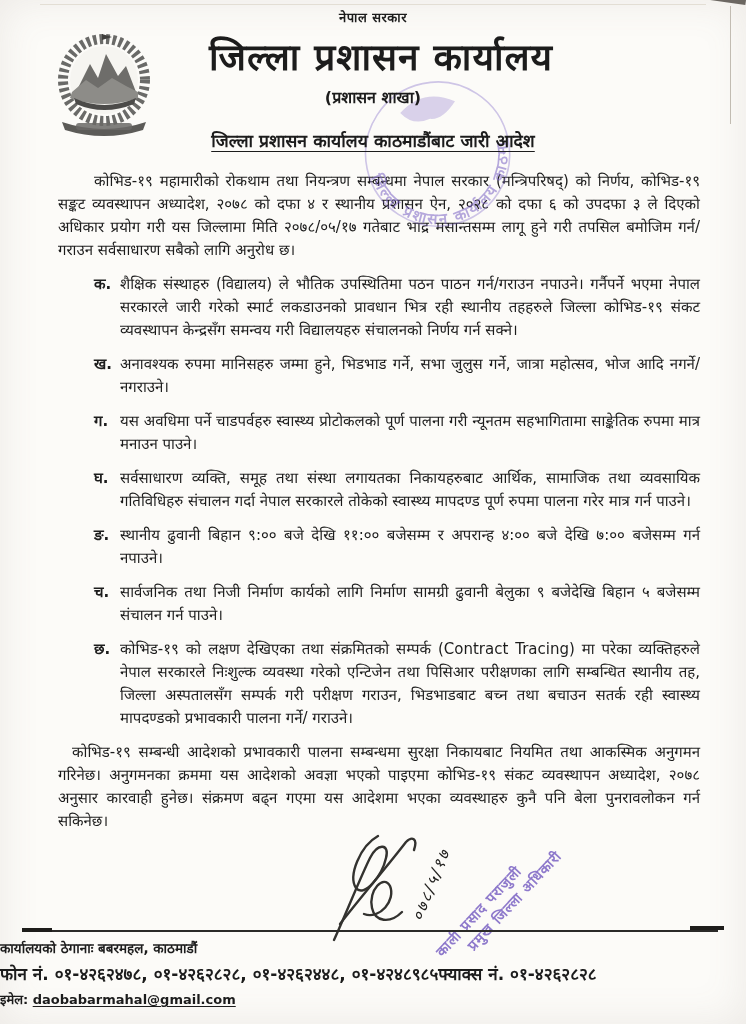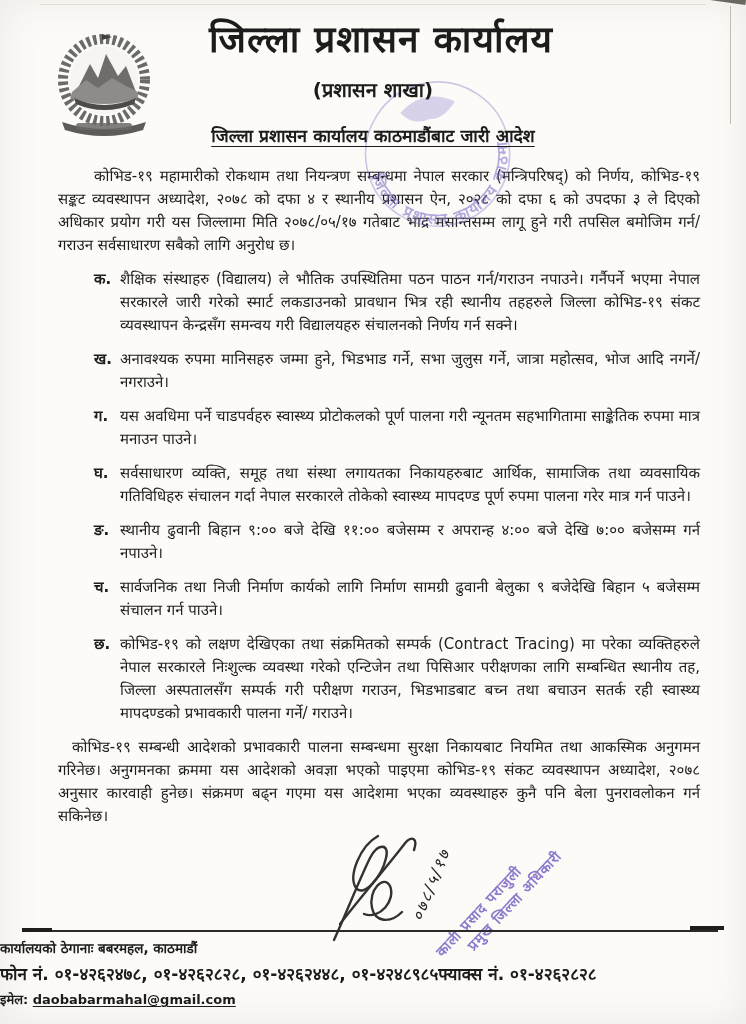--- a/index.html
+++ b/index.html
@@ -13,21 +13,21 @@
   .edge-right{position:absolute;right:15px;top:6px;width:1px;height:118px;background:#c2bcb2;}
   .corner-mark{position:absolute;right:0;top:0;width:46px;height:5px;background:#4a453e;transform:rotate(8deg);transform-origin:right top;opacity:.8;}
   .edge-top{position:absolute;left:40px;top:4px;right:40px;height:1px;background:#e3ded4;}
 
   
   .header{position:relative;text-align:center;padding-top:8px;}
   .h-gov{font-size:13px;font-weight:600;letter-spacing:.5px;}
   .h-ministry{font-size:20px;font-weight:700;margin-top:3px;}
   .h-office{font-size:37px;font-weight:800;margin-top:4px;letter-spacing:1px;margin-left:16px;}
   .h-district{font-size:21px;font-weight:800;margin-top:12px;}
-  .h-branch{font-size:20px;font-weight:700;margin-top:13px;}
+  .h-branch{font-size:16px;font-weight:700;margin-top:5px;}
   .doc-title{font-size:17.5px;font-weight:800;margin-top:20px;text-decoration:underline;text-underline-offset:4px;}
 
   .emblem{position:absolute;left:46px;top:30px;}
 
   .round-stamp{position:absolute;left:350px;top:66px;opacity:.55;transform:rotate(-12deg);pointer-events:none;}
 
   
   .content{padding:0 46px 0 58px;margin-top:18px;font-size:15px;line-height:23px;text-align:justify;}
   .intro{text-indent:36px;}
   .items{margin-top:11px;}
@@ -90,20 +90,21 @@
       </defs>
       <circle cx="88" cy="88" r="72" fill="none" stroke="#7b63c4" stroke-width="1.6" opacity="0.65"></circle>
       <path d="M60 40 Q88 20 116 40 Q100 56 88 52 Q70 56 60 40 Z" fill="#7b63c4" opacity="0.5"></path>
       <text fill="#7b63c4" font-size="15" font-weight="bold" letter-spacing="2">
         <textPath href="#stamp-arc" startOffset="4%">जिल्ला प्रशासन कार्यालय काठमाडौं</textPath>
       </text>
     </svg>
   </div>
 
   <div class="header">
+    <div class="h-gov">नेपाल सरकार</div>
     <div class="h-office">जिल्ला प्रशासन कार्यालय</div>
     <div class="h-branch">(प्रशासन शाखा)</div>
     <div class="doc-title">जिल्ला प्रशासन कार्यालय काठमाडौंबाट जारी आदेश</div>
   </div>
 
   <div class="content">
     <p class="intro" style="margin:0">कोभिड-१९ महामारीको रोकथाम तथा नियन्त्रण सम्बन्धमा नेपाल सरकार (मन्त्रिपरिषद्) को निर्णय, कोभिड-१९ सङ्कट व्यवस्थापन अध्यादेश, २०७८ को दफा ४ र स्थानीय प्रशासन ऐन, २०२८ को दफा ६ को उपदफा ३ ले दिएको अधिकार प्रयोग गरी यस जिल्लामा मिति २०७८/०५/१७ गतेबाट भाद्र मसान्तसम्म लागू हुने गरी तपसिल बमोजिम गर्न/गराउन सर्वसाधारण सबैको लागि अनुरोध छ।</p>
 
     <div class="items">
       <div class="item">

